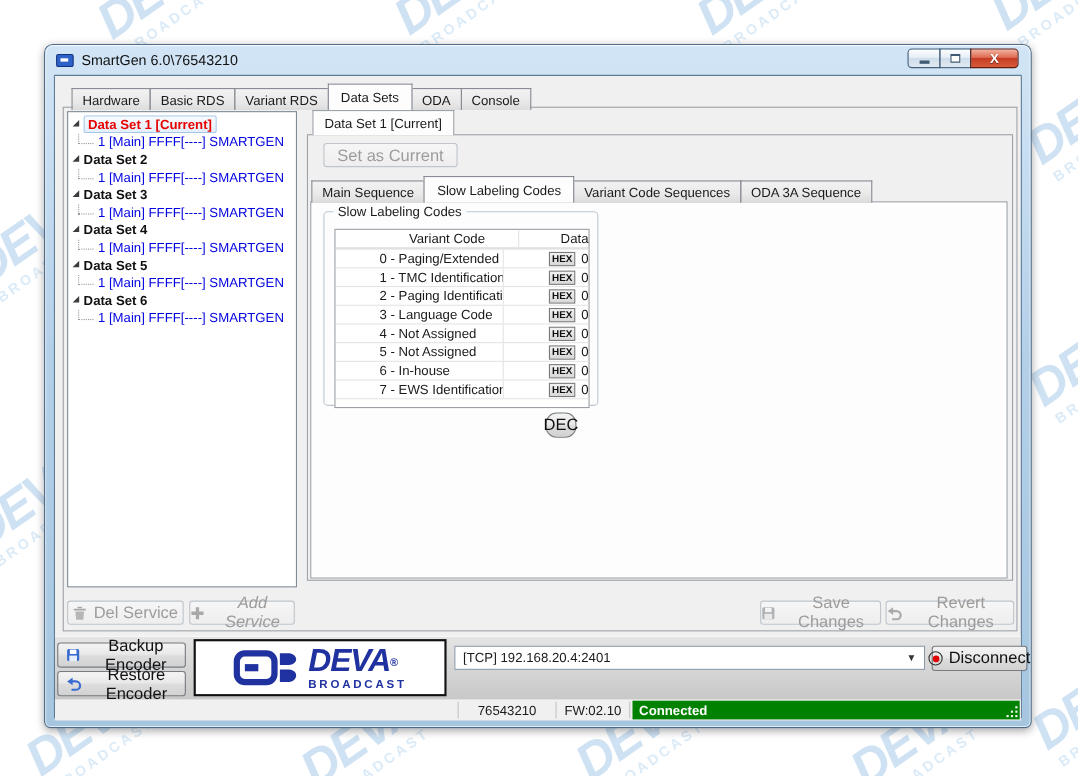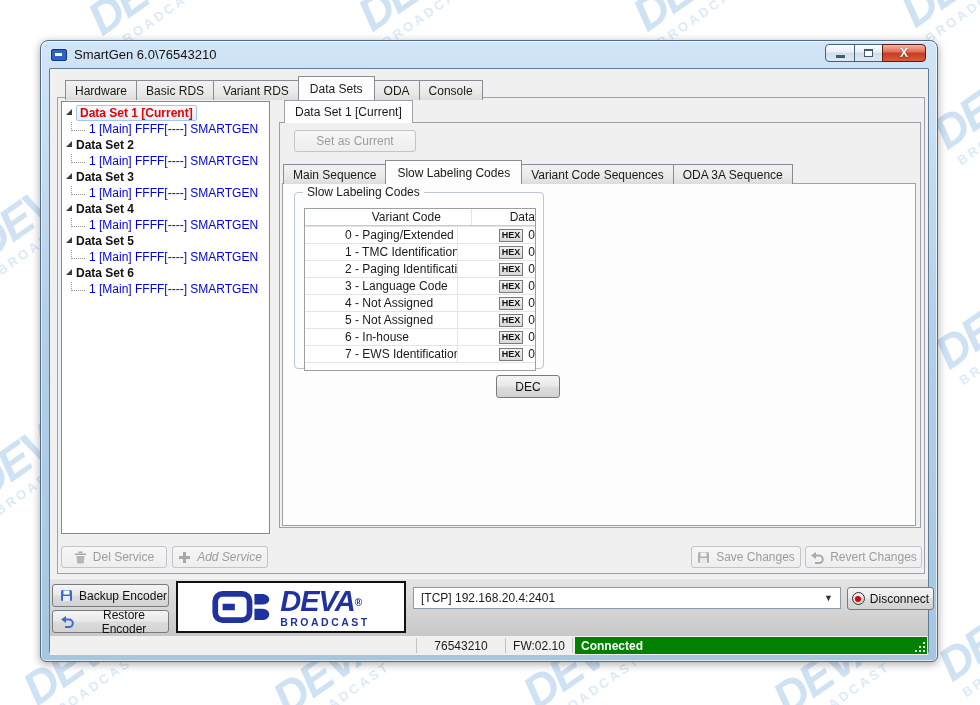--- a/index.html
+++ b/index.html
@@ -65,21 +65,21 @@
   .tlabel.service { color:#0000e0; }
 
   
   .ds-tab { position:absolute; left:226px; top:2px; height:23px; padding:0 10px;
     display:flex; align-items:center; background:#fdfdfd; border:1px solid #9da2a8;
     border-bottom:none; z-index:2; cursor:default; }
   .ds-page { position:absolute; left:221px; top:24px; width:642px; height:406px;
     border:1px solid #9da2a8; background:#f0f0f0; }
 
   .btn { display:flex; align-items:center; justify-content:center; gap:6px;
-    border:1px solid #777c80; border-radius:3px; font-size:12px; color:#111; cursor:default;
+    border:1px solid #777c80; border-radius:3px; font-size:15px; color:#111; cursor:default;
     background:linear-gradient(#f4f4f4,#e9e9e9 45%,#dcdcdc 55%,#d2d2d2); }
   .btn.disabled { border-color:#bfc5cb; color:#9c9c9c;
     background:linear-gradient(#f6f6f6,#eeeeee); }
 
   .set-current-btn { position:absolute; left:14px; top:7px; width:122px; height:22px; }
 
   .inner-tabs { position:absolute; left:4px; top:37px; display:flex; align-items:flex-end; z-index:2; }
   .inner-page { position:absolute; left:2px; top:60px; width:634px; height:343px;
     background:#fdfdfd; border:1px solid #9da2a8; }
 
@@ -92,21 +92,21 @@
   .trow { display:flex; height:17px; align-items:center; border-top:1px solid #e4e4e4; }
   .trow.head { border-top:none; border-bottom:1px solid #cccccc; }
   .tc-variant { width:170px; border-right:1px solid #e4e4e4; padding-left:3px;
     height:100%; display:flex; align-items:center; white-space:nowrap; overflow:hidden;margin-left:37px; }
   .tc-data { flex:1; height:100%; display:flex; align-items:center; gap:5px; padding-left:3px;margin-left:38px; }
   .trow.head .tc-variant, .trow.head .tc-data { justify-content:center; padding-left:0; }
   .tfoot { height:8px; border-top:1px solid #e4e4e4; }
   .hexbtn { font-family:"Liberation Sans", sans-serif; font-size:9px; font-weight:bold;
     height:13px; padding:0 2px; border:1px solid #7a7a7a; color:#111; cursor:default;
     background:linear-gradient(#f2f2f2,#d8d8d8); }
-  .dec-btn { position:absolute; left:213px; top:191px; width:64px; height:23px; }
+  .dec-btn { position:absolute; left:213px; top:191px; width:28px; height:23px;border-radius:10px; }
 
   
   .del-btn    { position:absolute; left:3px;   top:448px; width:106px; height:22px; }
   .add-btn    { position:absolute; left:114px; top:448px; width:96px;  height:22px;font-style:italic; }
   .save-btn   { position:absolute; left:633px; top:448px; width:110px; height:22px; }
   .revert-btn { position:absolute; left:747px; top:448px; width:117px; height:22px; }
 
   
   .bottom-bar { position:absolute; left:0; top:509px; width:100%; height:58px;
     background:linear-gradient(#e4e4e4,#c8c8c8); border-top:1px solid #f7f7f7; }

